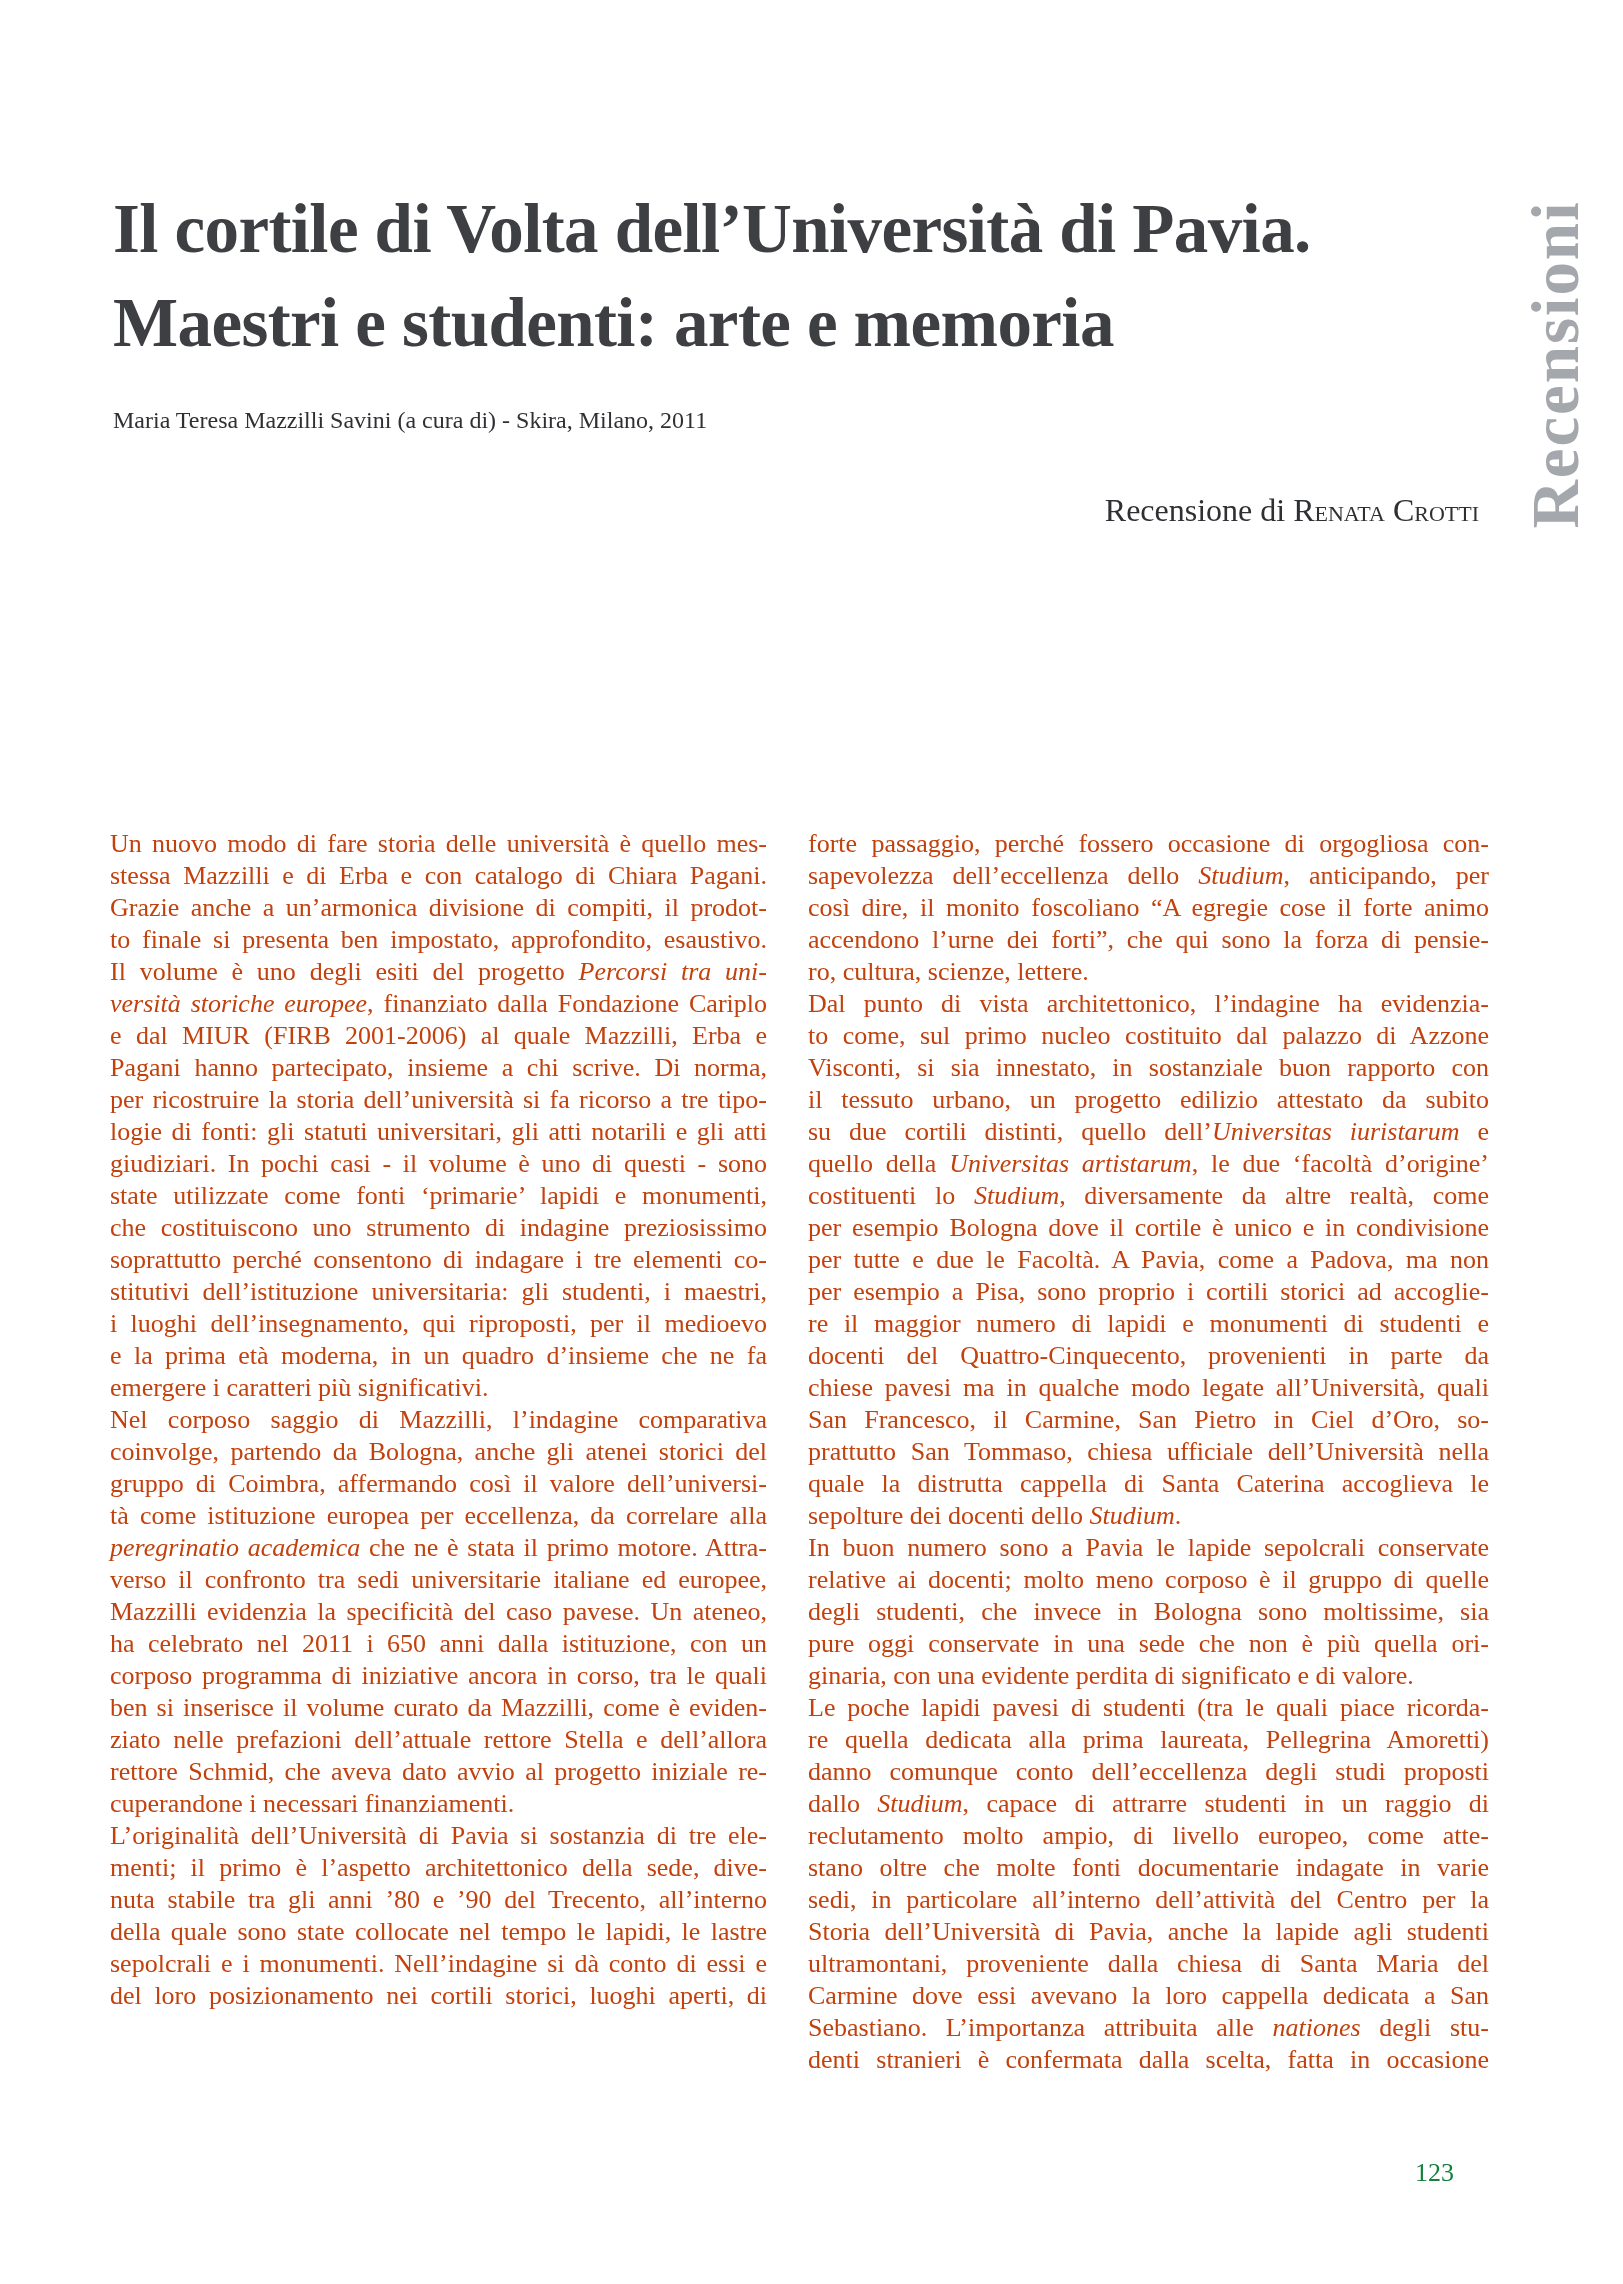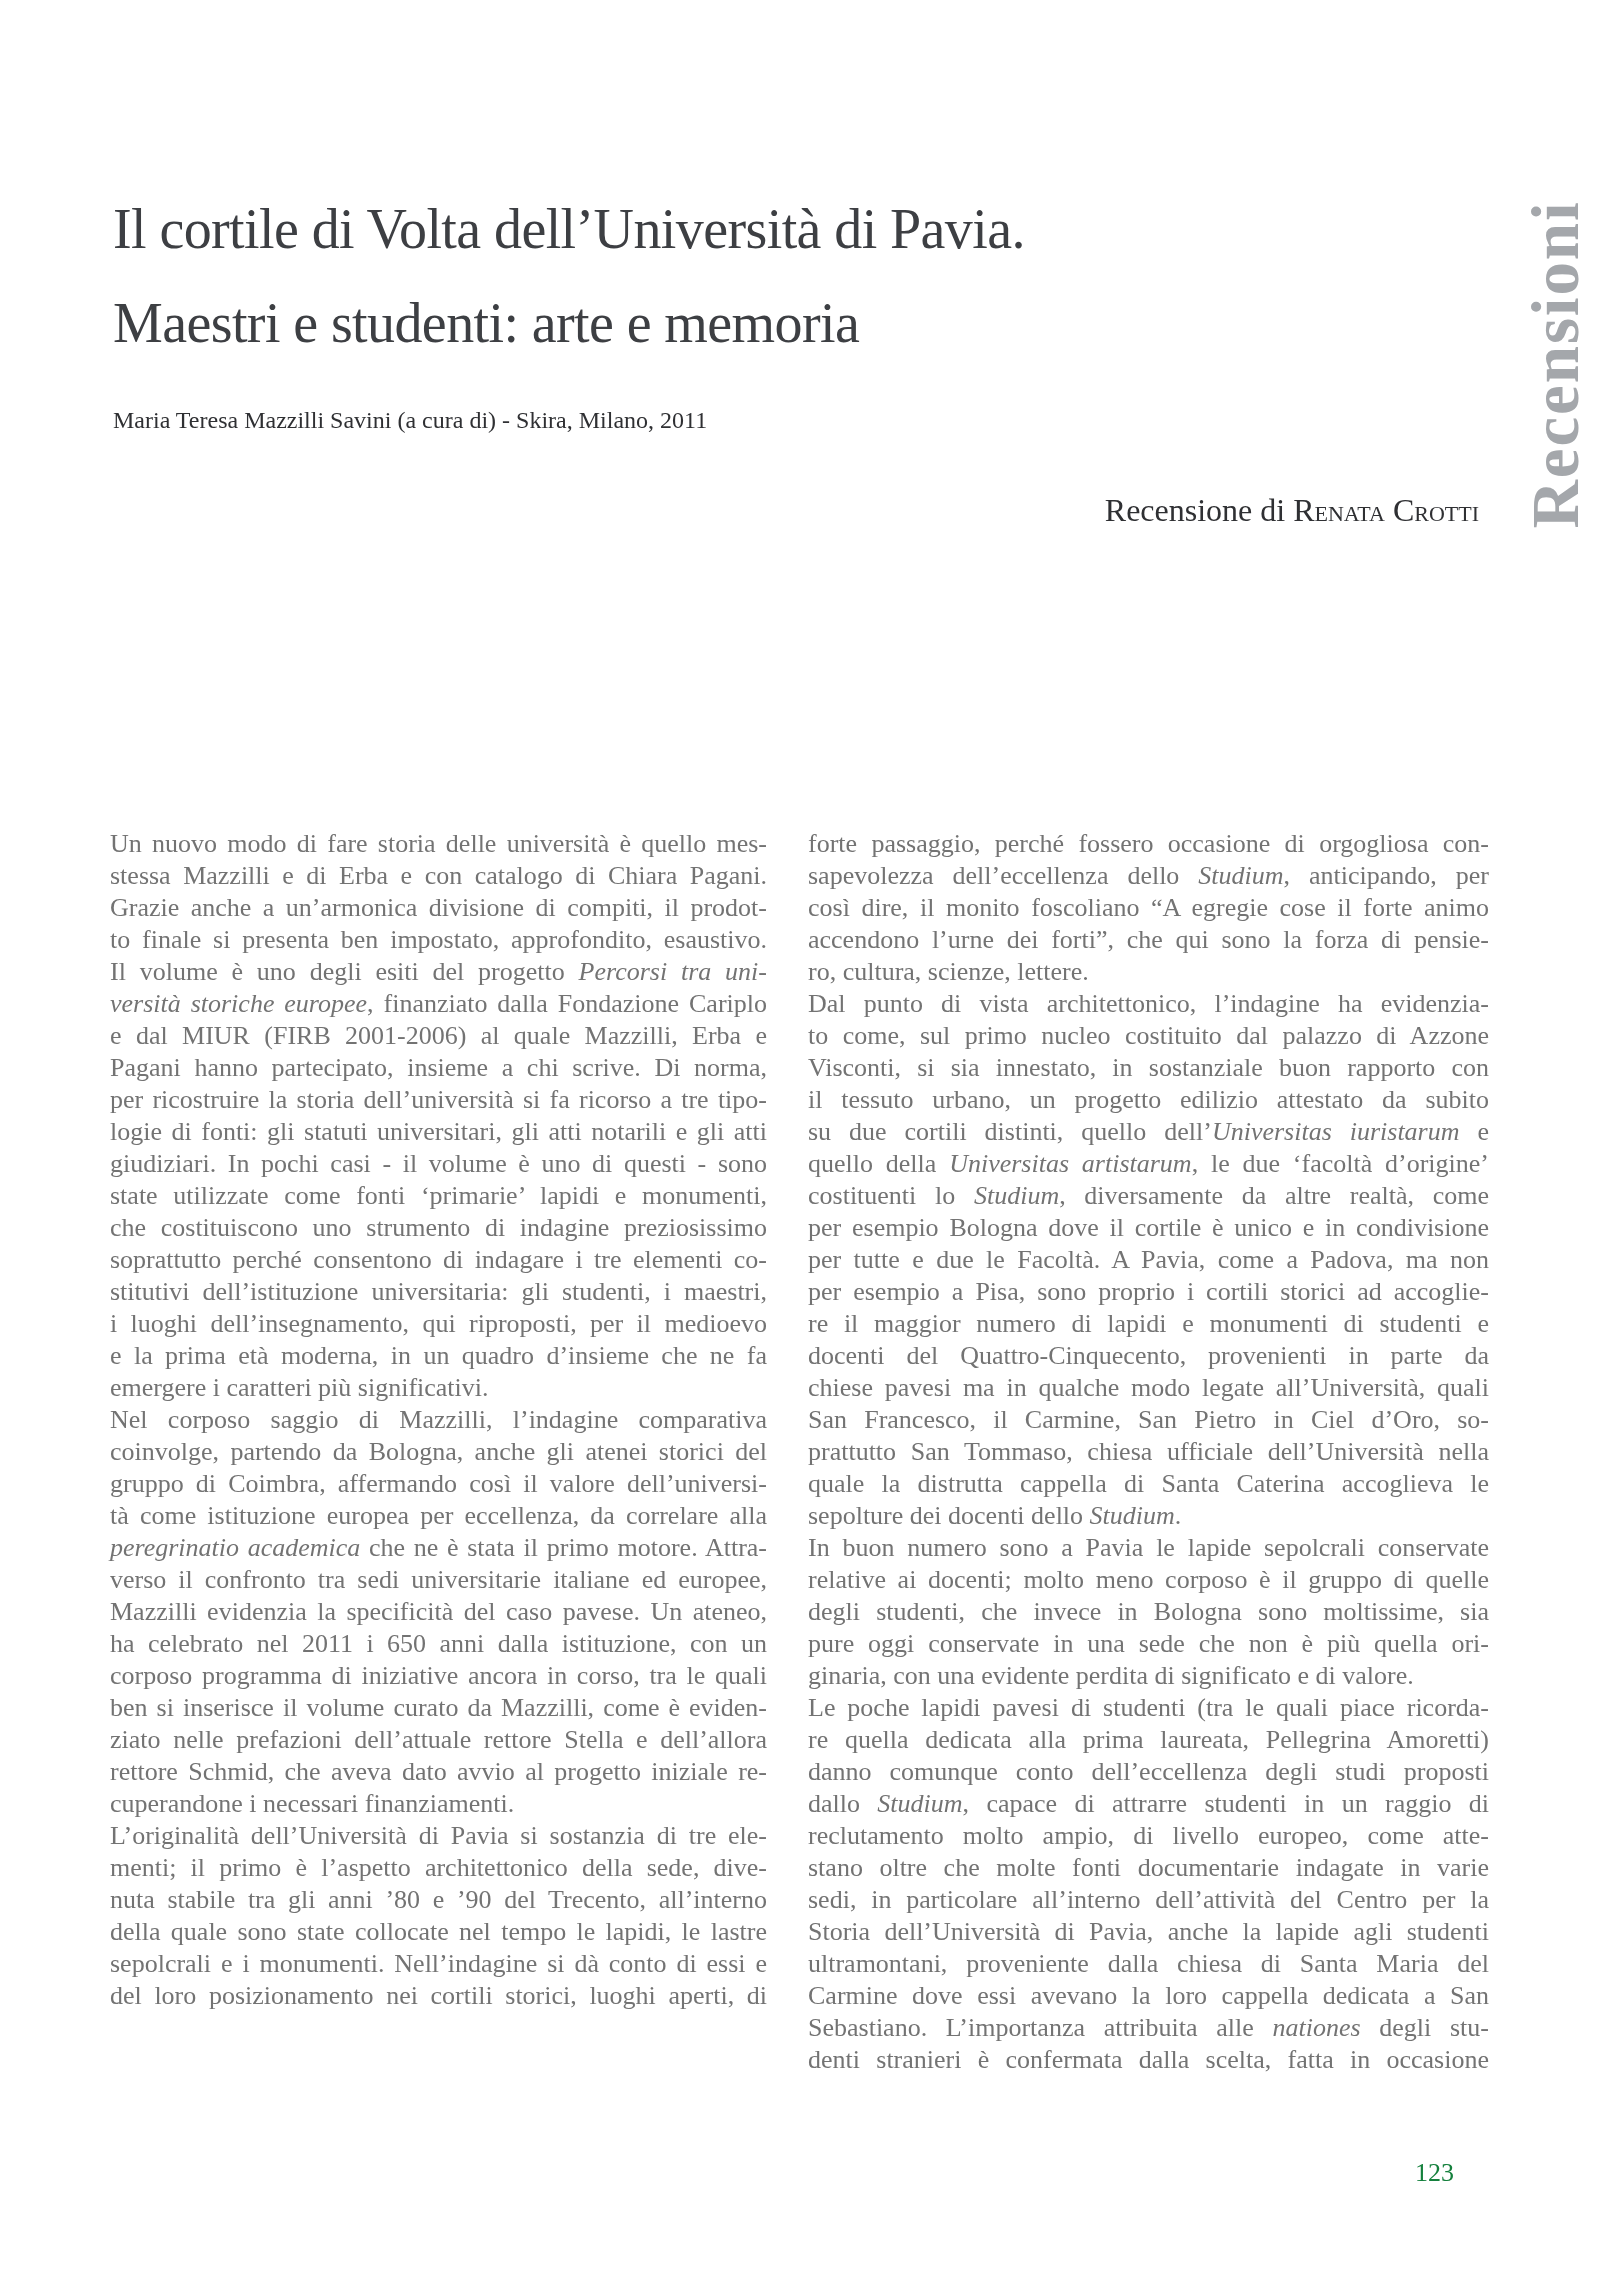--- a/index.html
+++ b/index.html
@@ -1,21 +1,21 @@
 <!DOCTYPE html>
 <html style="font-size:10px"><head>
 <meta charset="utf-8">
 <style>
   html, body { margin: 0; padding: 0; background: #ffffff; }
   body { width: 1623px; height: 2284px; position: relative; overflow: hidden; color: #2b2b2e; }
   .serif { font-family: "Liberation Serif", "DejaVu Serif", serif; }
   .title {
     position: absolute; left: 113px; top: 166px; width: 1392px;
-    font-size: 56px; line-height: 94px; color: #3d3f43; letter-spacing: -0.6px;
-    font-weight: normal;
+    font-size: 69px; line-height: 94px; color: #3d3f43; letter-spacing: -0.6px;
+    font-weight: bold;
     margin-top: 16px;
   }
   .title span { display: block; white-space: nowrap; }
   .bibinfo {
     position: absolute; left: 113px; top: 407px;
     font-size: 24px; color: #2f3033; white-space: nowrap;
   }
   .reviewer {
     position: absolute; right: 144px; top: 492px;
     font-size: 32px; color: #2f3033; white-space: nowrap;
@@ -24,21 +24,21 @@
   .section-tab {
     position: absolute; left: 1503px; top: 210px; width: 105px; height: 309px;
     display: flex; align-items: center; justify-content: center;
   }
   .section-tab span {
     display: inline-block; transform: rotate(-90deg); white-space: nowrap;
     font-size: 67px; font-weight: bold; color: #a4a7ab; letter-spacing: 1.9px;
   }
   .col {
     position: absolute; top: 828px; width: 657px;
-    font-size: 26px; line-height: 32px; color: #737373;
+    font-size: 26px; line-height: 32px; color: #c2410c;
     text-align: justify; hyphens: manual;
   }
   .col.left { left: 110px; }
   .col.right { left: 808px; width: 681px; }
   .col .line { display: block; text-align-last: justify; white-space: nowrap; overflow: visible; }
   .col .line.end { text-align-last: left; }
   .page-number {
     position: absolute; left: 1415px; top: 2158px;
     font-size: 26px; color: #15803d;
   }

